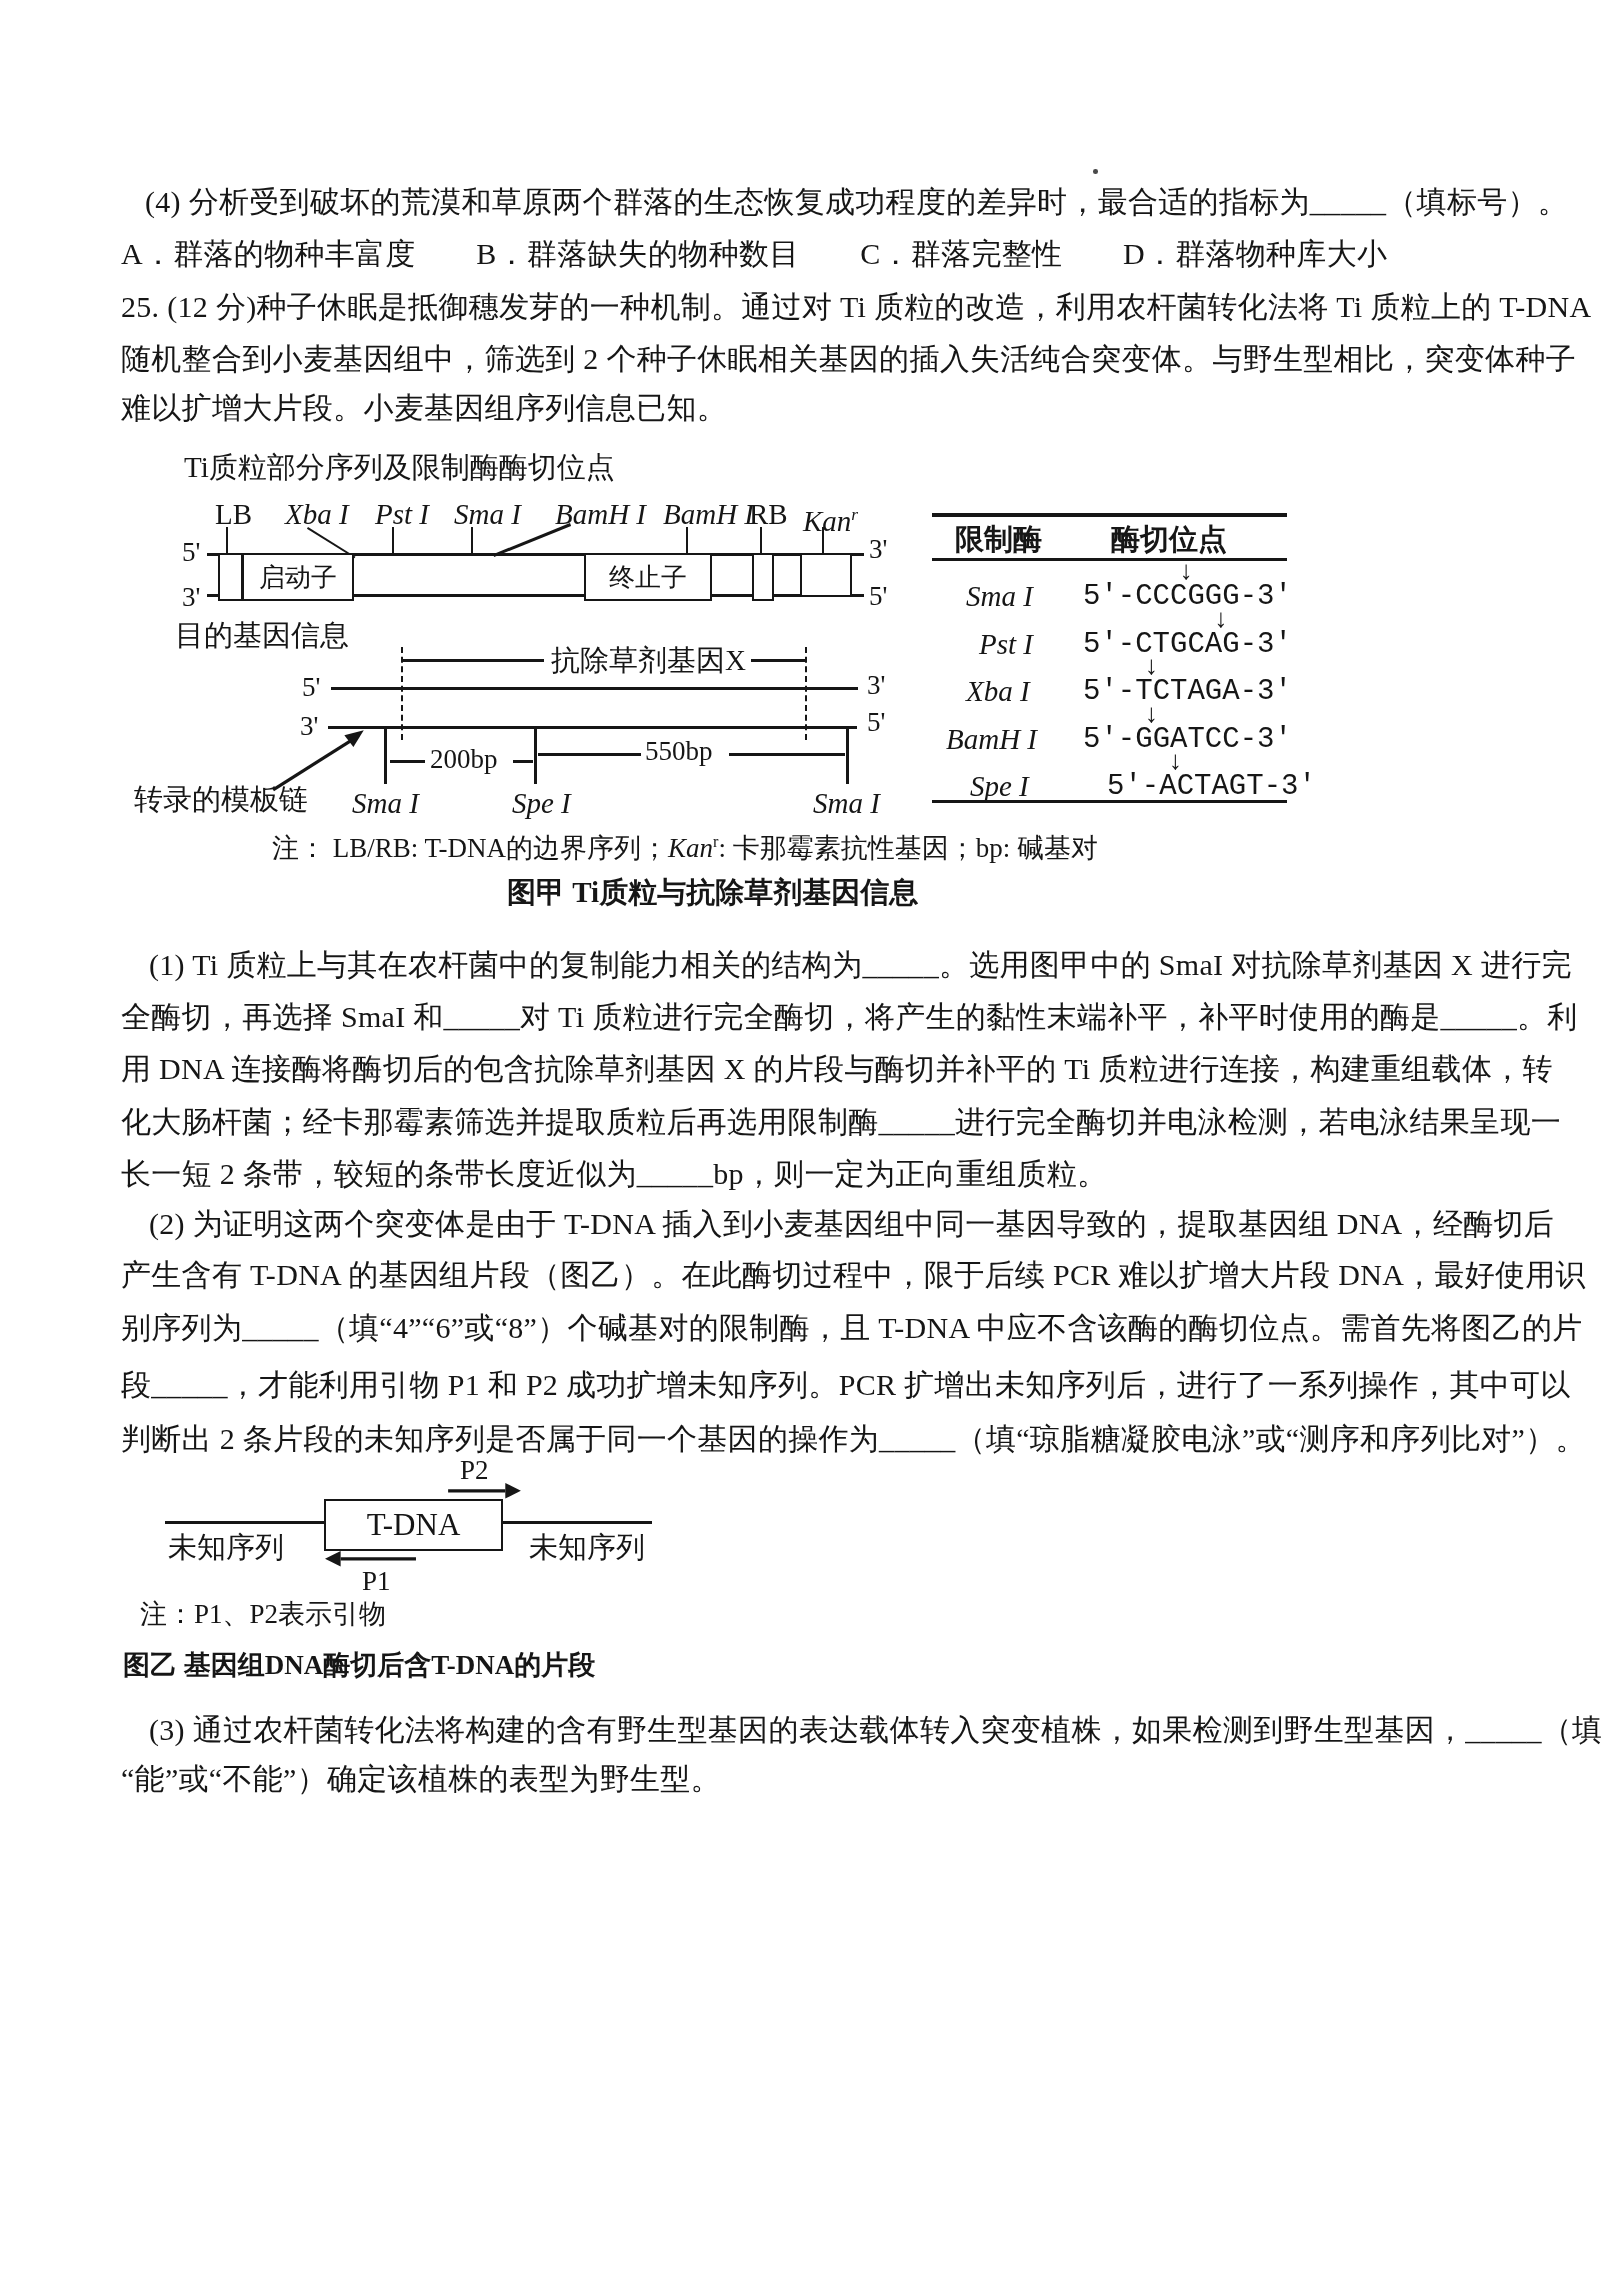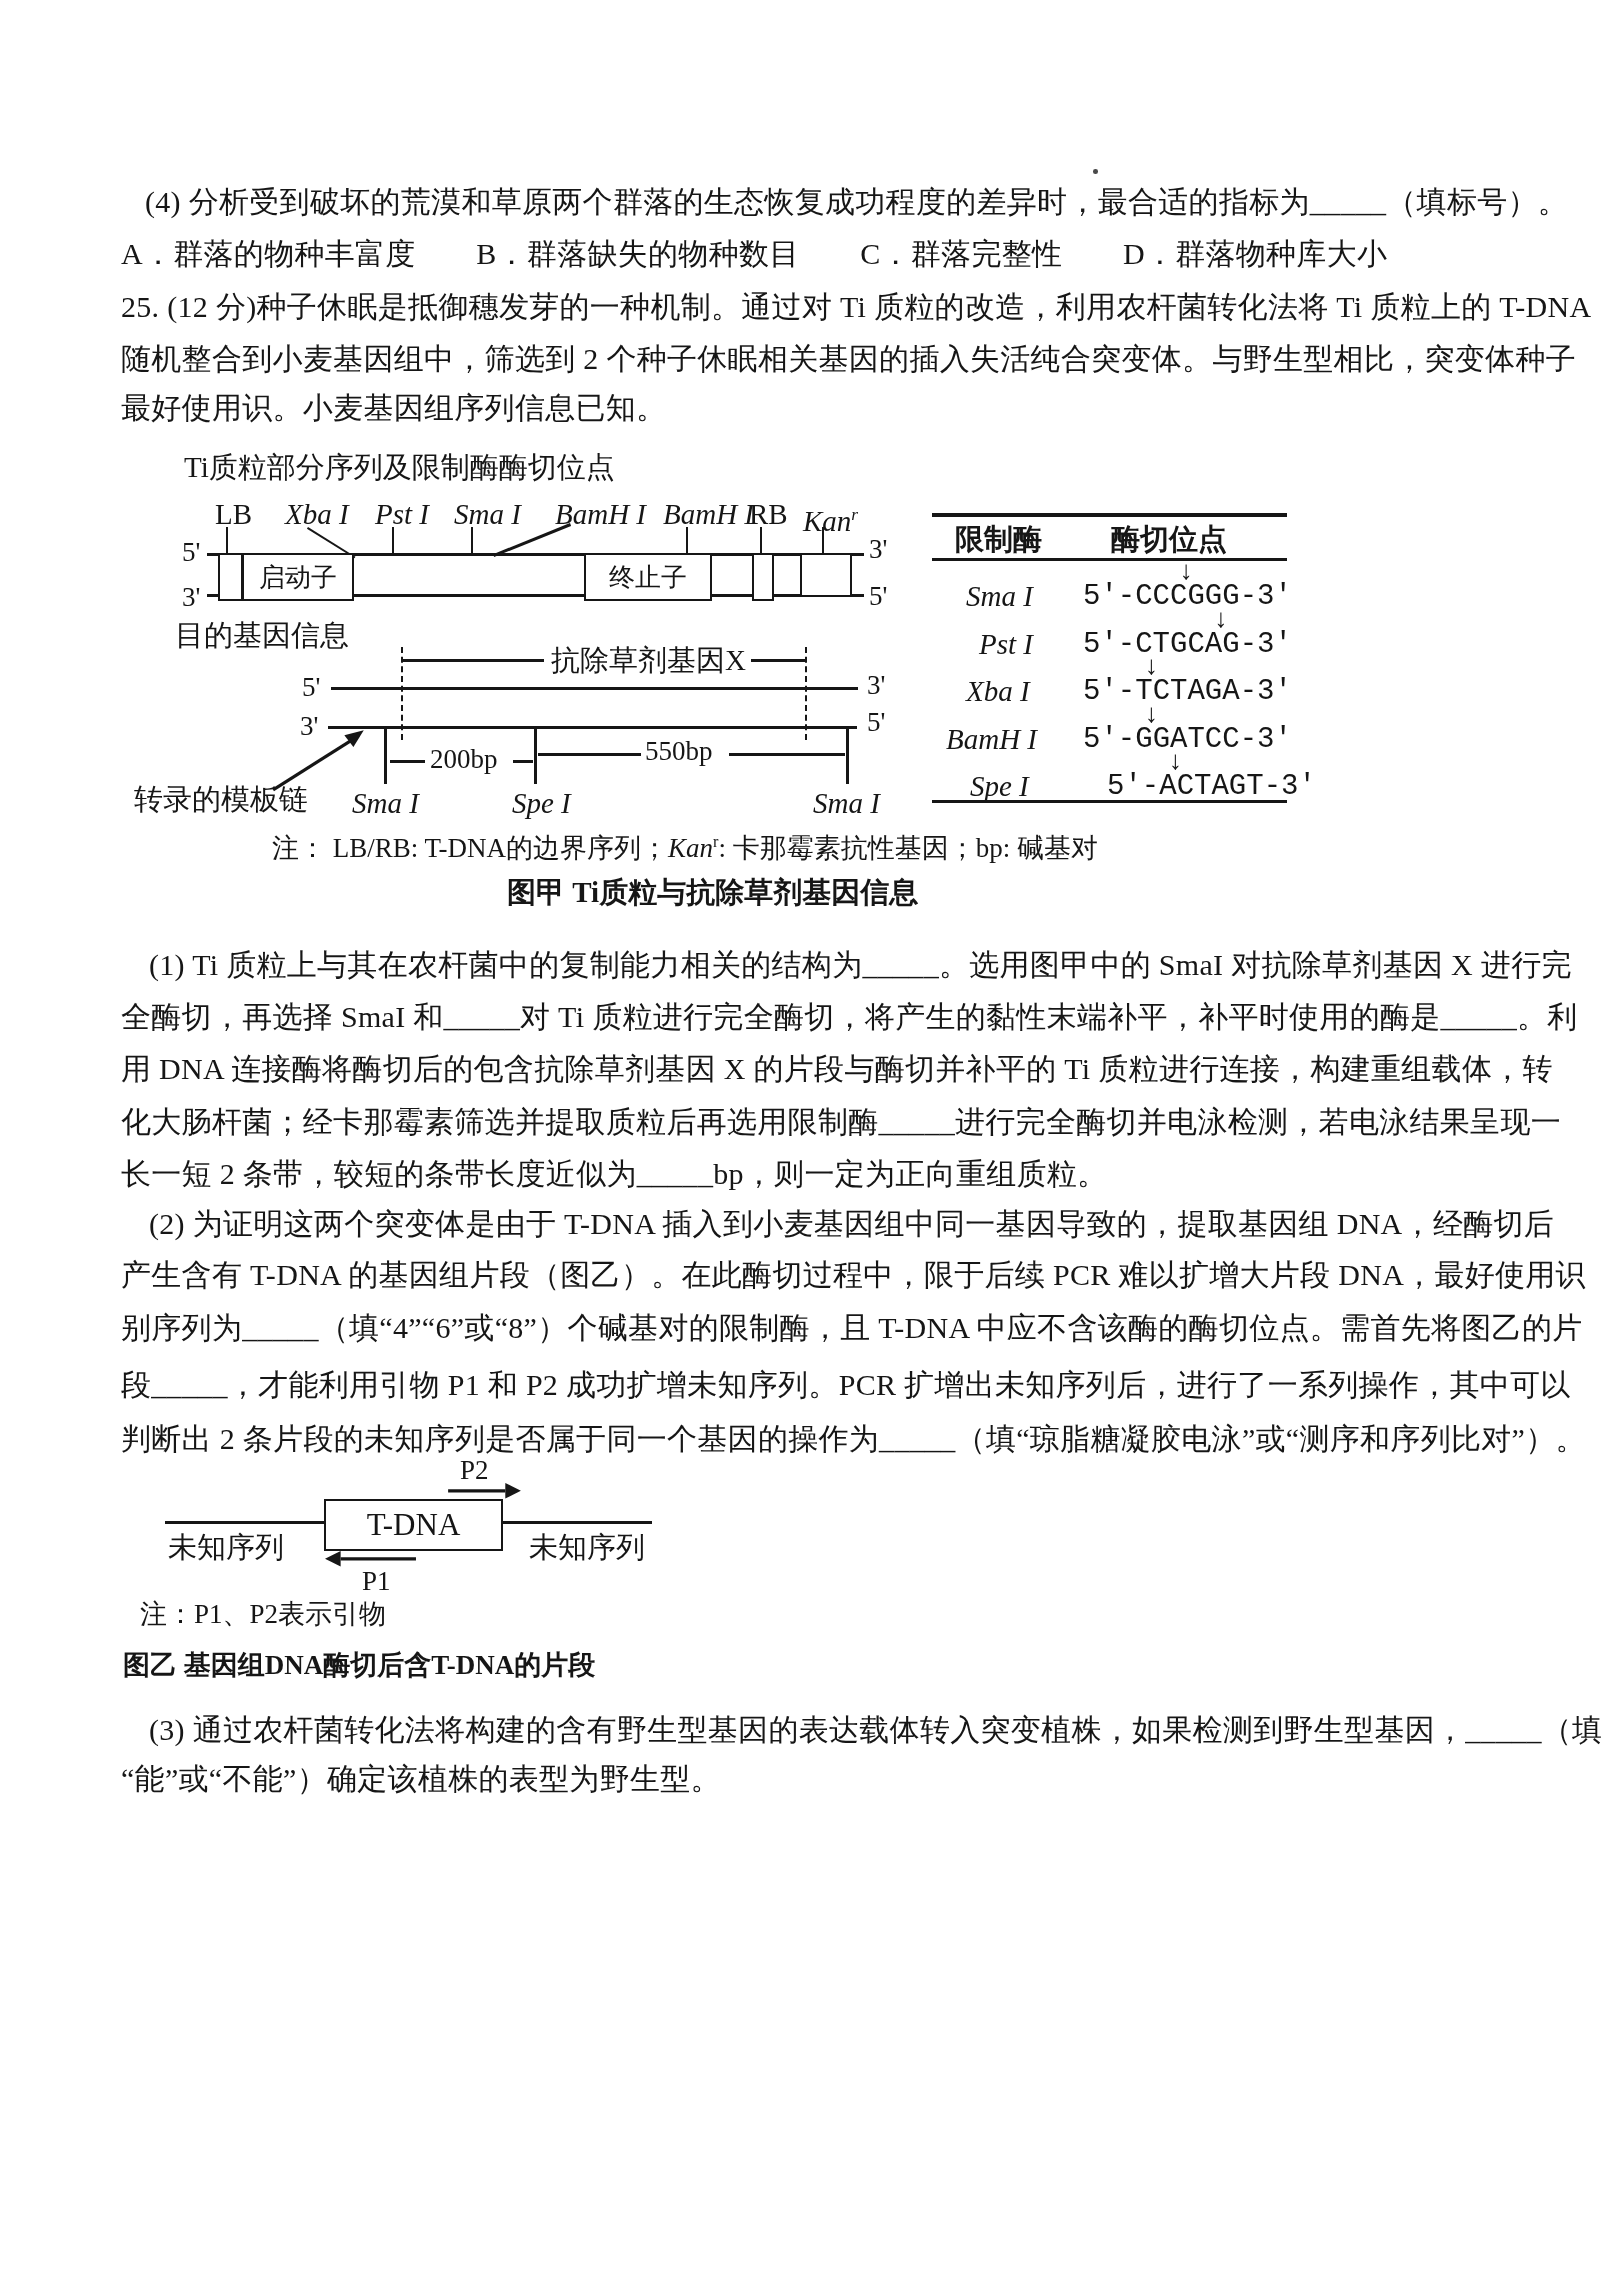--- a/index.html
+++ b/index.html
@@ -42,21 +42,21 @@
 
 <div id="page">
 
   <div class="speck" style="left:1093px;top:169px;"></div>
 
   <div class="tline" style="left:145px;top:184px;">(4) 分析受到破坏的荒漠和草原两个群落的生态恢复成功程度的差异时，最合适的指标为_____（填标号）。</div>
   <div class="tline" style="left:121px;top:236px;">A．群落的物种丰富度　　B．群落缺失的物种数目　　C．群落完整性　　D．群落物种库大小</div>
 
   <div class="tline" style="left:121px;top:289px;">25. (12 分)种子休眠是抵御穗发芽的一种机制。通过对 Ti 质粒的改造，利用农杆菌转化法将 Ti 质粒上的 T-DNA</div>
   <div class="tline" style="left:121px;top:341px;">随机整合到小麦基因组中，筛选到 2 个种子休眠相关基因的插入失活纯合突变体。与野生型相比，突变体种子</div>
-  <div class="tline" style="left:121px;top:390px;">最好使用识。小麦基因组序列信息已知。</div>
+  <div class="tline" style="left:121px;top:390px;">难以扩增大片段。小麦基因组序列信息已知。</div>
 
   <div>
 
     <div class="flabel" style="left:184px;top:451px;">Ti质粒部分序列及限制酶酶切位点</div>
 
     <div class="flabel" style="left:215px;top:498px;">LB</div>
     <div class="flabel ital" style="left:285px;top:498px;">Xba I</div>
     <div class="flabel ital" style="left:375px;top:498px;">Pst I</div>
     <div class="flabel ital" style="left:454px;top:498px;">Sma I</div>
     <div class="flabel ital" style="left:555px;top:498px;">BamH I</div>

